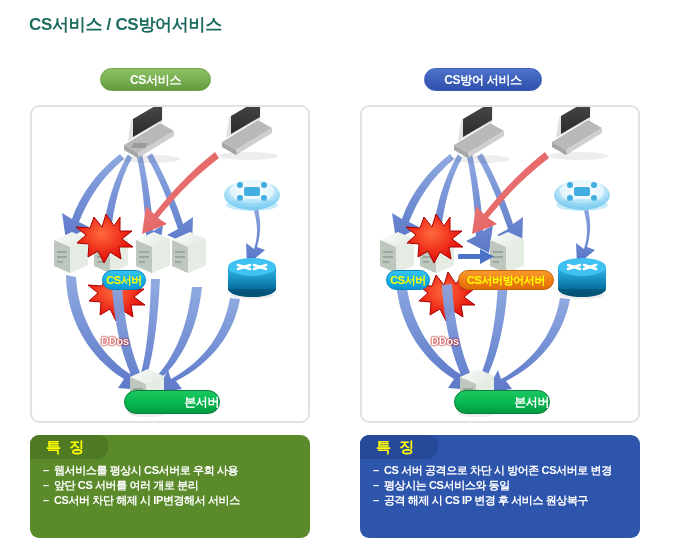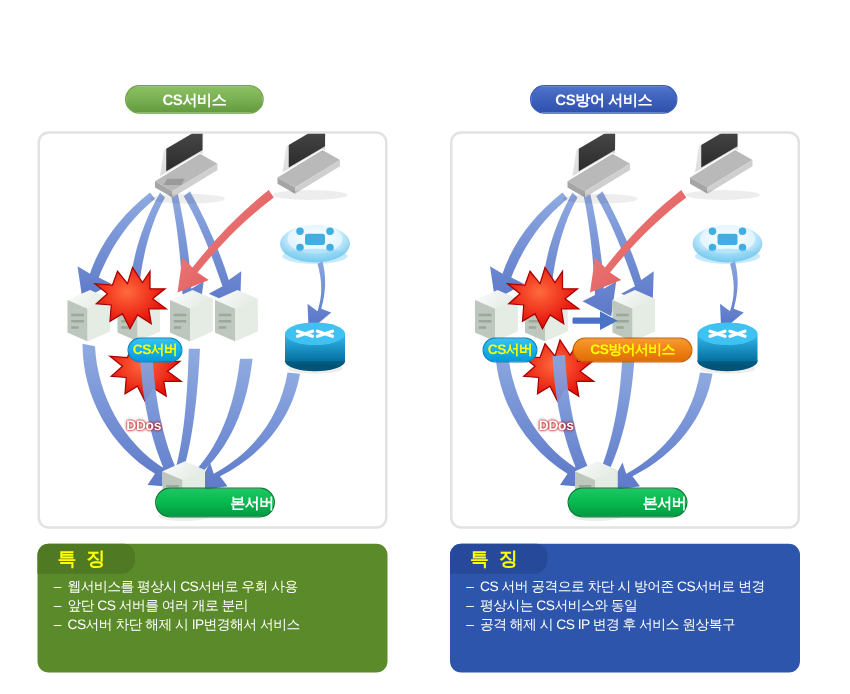--- a/index.html
+++ b/index.html
@@ -107,34 +107,35 @@
     position: absolute; left: 16px; top: 3px;
     font-size: 15px; font-weight: bold; color: #ffff00;
     letter-spacing: 2px; white-space: nowrap;
   }
 
   .feature-list {
     position: absolute; left: 13px; top: 28px; right: 8px;
     margin: 0; padding: 0; list-style: none;
   }
   .feature-list li {
-    color: #ffffff; font-size: 11px; font-weight: normal;
+    color: #ffffff; font-size: 11px; font-weight: bold;
     letter-spacing: -0.4px; line-height: 15px;
     padding-left: 11px; position: relative;
     white-space: pre-line;
   }
   .feature-list li::before {
     content: "\2013"; position: absolute; left: 0; top: 0;
   }
 </style>
 </head>
 <body>
 
 <div id="root">
 
+  <div class="page-title">CS서비스 / CS방어서비스</div>
 
   <div class="top-pill green">CS서비스</div>
   <div class="top-pill blue">CS방어 서비스</div>
 
   <div class="panel left">
     <div class="canvas">
       <svg viewBox="0 0 276 314" xmlns="http://www.w3.org/2000/svg">
         <defs>
           <linearGradient id="lapScr" x1="0" y1="0" x2="0" y2="1">
             <stop offset="0%" stop-color="#4a4a4a"></stop>
@@ -412,21 +413,21 @@
               <rect x="3" y="24" width="10" height="2"></rect>
               <rect x="3" y="29" width="6" height="2"></rect>
             </g>
           <ellipse cx="17" cy="44" rx="20" ry="4" fill="#000" opacity="0.07"></ellipse>
         </g>
       </svg>
     </div>
 
     <div class="ddos-text" style="left:69px; top:228px;">DDos</div>
     <div class="dlabel cs" style="left:24px; top:163px;">CS서버</div>
-    <div class="dlabel def" style="left:96px; top:163px;">CS방어서비스</div>
+    <div class="dlabel def" style="left:96px; top:163px;">CS서버방어서버</div>
     <div class="dlabel main" style="left:92px; top:283px;">본서버</div>
   </div>
 
   <div class="feature left">
     <div class="feature-tab"></div>
     <div class="feature-tab-label">특 징</div>
     <ul class="feature-list">
       <li>웹서비스를 평상시 CS서버로 우회 사용</li>
       <li>앞단 CS 서버를 여러 개로 분리</li>
       <li>CS서버 차단 해제 시 IP변경해서 서비스</li>

